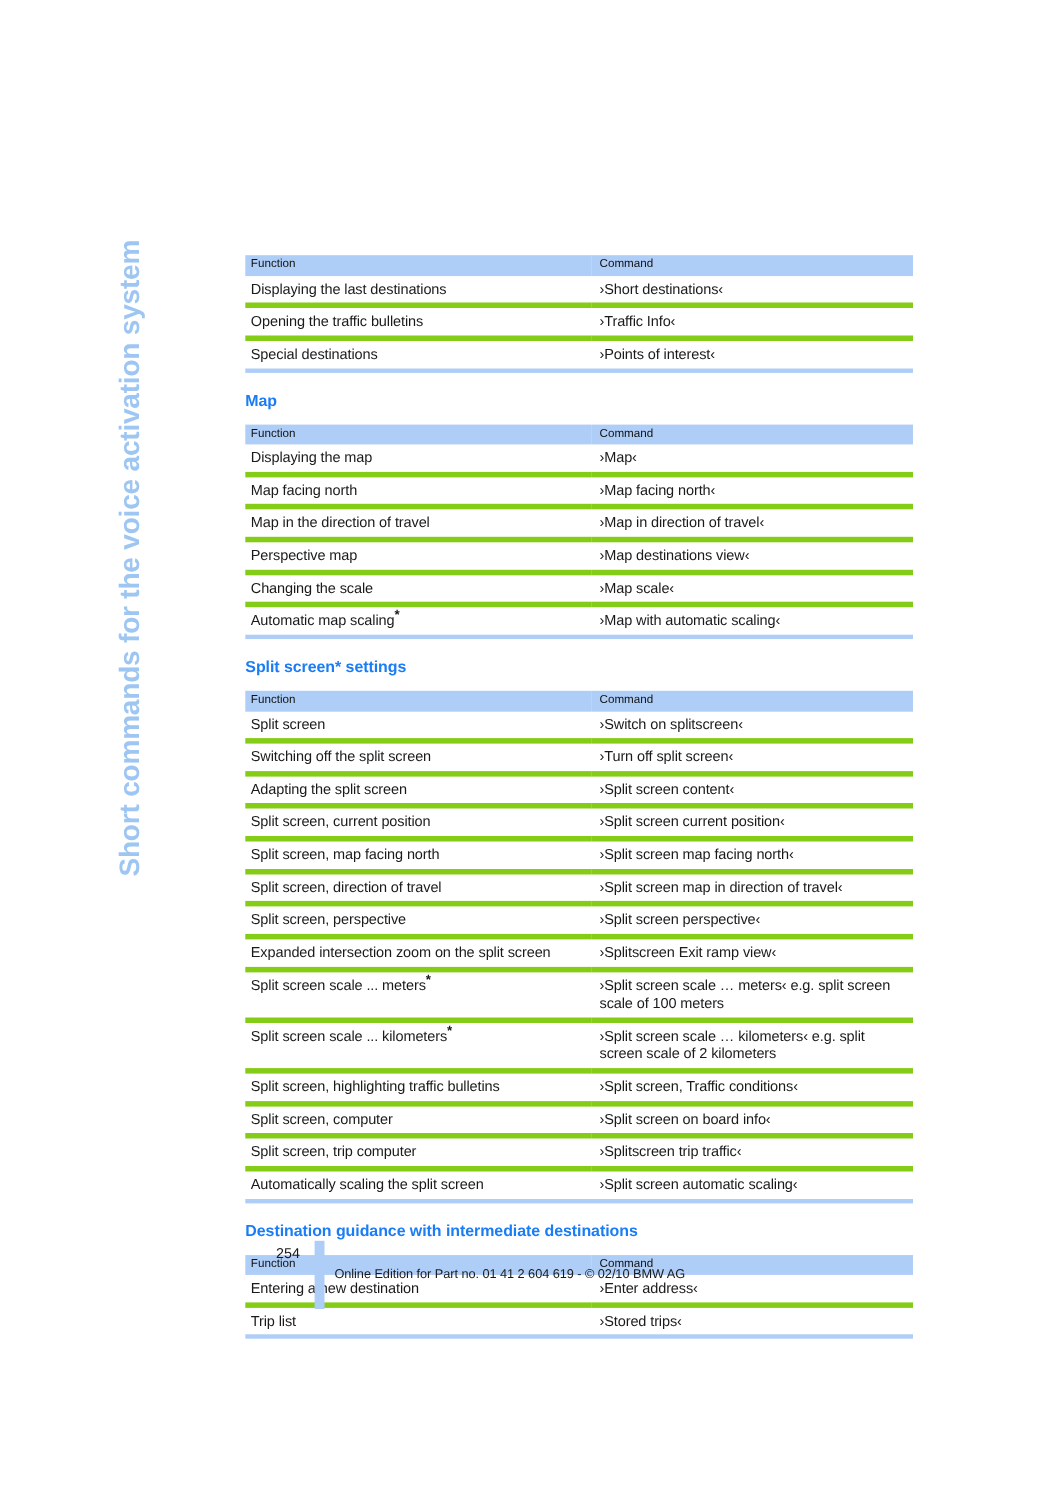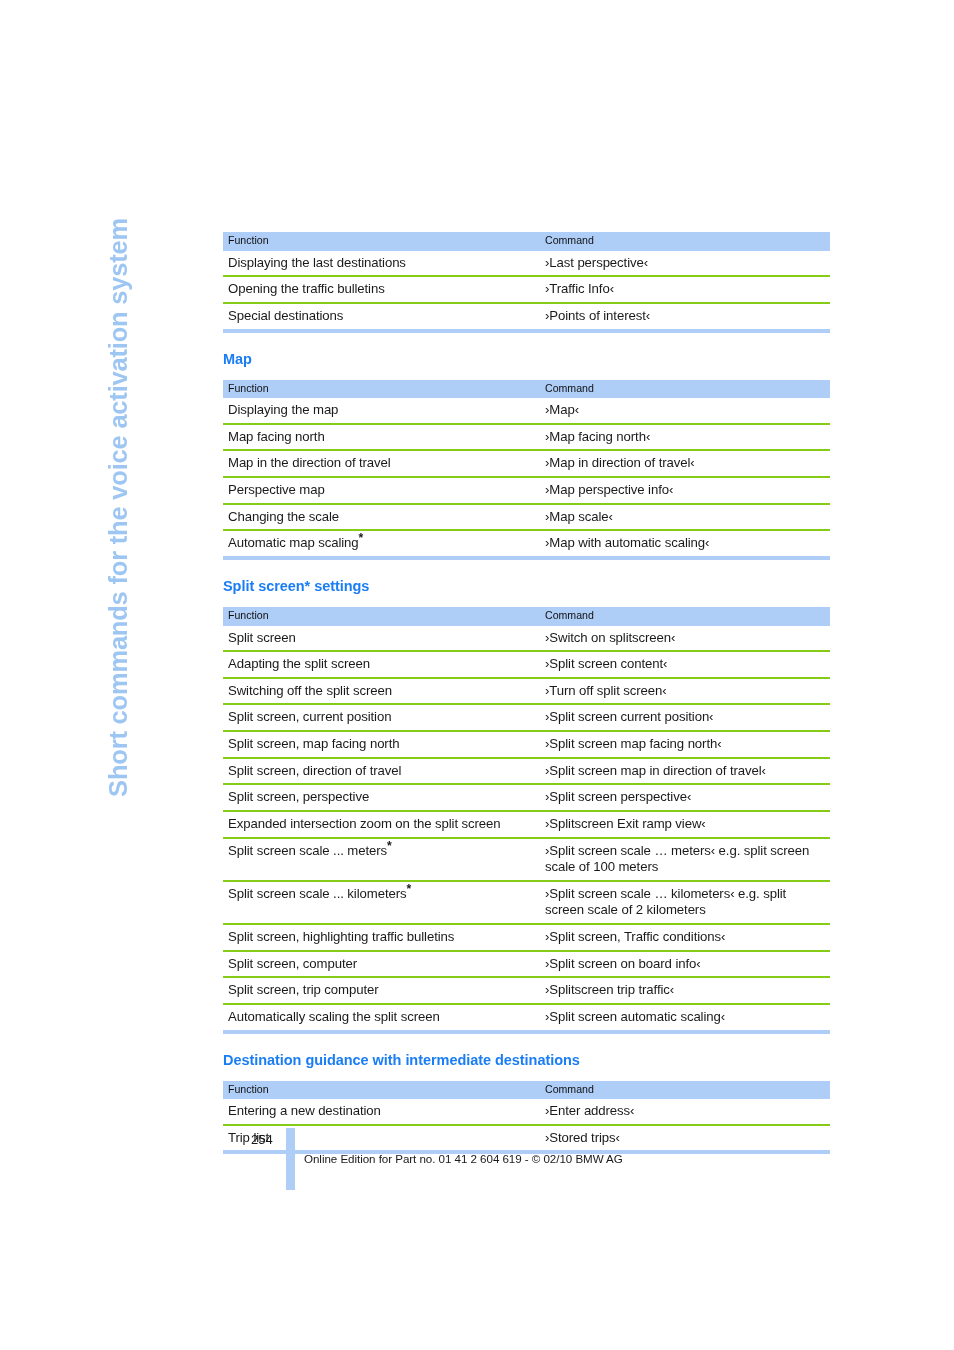--- a/index.html
+++ b/index.html
@@ -75,21 +75,21 @@
     text-align: left;
     padding: 3px 0 4px 5px;
     line-height: 1.1;
     border: none;
   }
   .cmd-table thead th.th-cmd {
     padding-left: 7px;
   }
 
   .cmd-table tbody td {
-    border-top: 2px solid #84cc16;
+    border-top: 5px solid #84cc16;
     padding: 4px 2px 4px 5px;
     vertical-align: top;
     line-height: 1.26;
     letter-spacing: -0.1px;
   }
   .cmd-table tbody tr:first-child td {
     border-top: none;
   }
   .cmd-table tbody td.td-cmd {
     padding-left: 7px;
@@ -165,21 +165,21 @@
       <thead>
         <tr>
           <th>Function</th>
           <th class="th-cmd">Command</th>
         </tr>
       </thead>
       <tbody>
         <tr>
           <td><span>Displaying the last destinations</span></td>
           <td class="td-cmd">
-            <span class="cmdwrap">›Last perspective‹</span>
+            <span class="cmdwrap">›Short destinations‹</span>
           </td>
         </tr>
         <tr>
           <td><span>Opening the traffic bulletins</span></td>
           <td class="td-cmd">
             <span class="cmdwrap">›Traffic Info‹</span>
           </td>
         </tr>
         <tr>
           <td><span>Special destinations</span></td>
@@ -219,21 +219,21 @@
         </tr>
         <tr>
           <td><span>Map in the direction of travel</span></td>
           <td class="td-cmd">
             <span class="cmdwrap">›Map in direction of travel‹</span>
           </td>
         </tr>
         <tr>
           <td><span>Perspective map</span></td>
           <td class="td-cmd">
-            <span class="cmdwrap">›Map perspective info‹</span>
+            <span class="cmdwrap">›Map destinations view‹</span>
           </td>
         </tr>
         <tr>
           <td><span>Changing the scale</span></td>
           <td class="td-cmd">
             <span class="cmdwrap">›Map scale‹</span>
           </td>
         </tr>
         <tr>
           <td><span>Automatic map scaling</span><span class="ast">*</span></td>
@@ -259,29 +259,29 @@
         </tr>
       </thead>
       <tbody>
         <tr>
           <td><span>Split screen</span></td>
           <td class="td-cmd">
             <span class="cmdwrap">›Switch on splitscreen‹</span>
           </td>
         </tr>
         <tr>
+          <td><span>Switching off the split screen</span></td>
+          <td class="td-cmd">
+            <span class="cmdwrap">›Turn off split screen‹</span>
+          </td>
+        </tr>
+        <tr>
           <td><span>Adapting the split screen</span></td>
           <td class="td-cmd">
             <span class="cmdwrap">›Split screen content‹</span>
-          </td>
-        </tr>
-        <tr>
-          <td><span>Switching off the split screen</span></td>
-          <td class="td-cmd">
-            <span class="cmdwrap">›Turn off split screen‹</span>
           </td>
         </tr>
         <tr>
           <td><span>Split screen, current position</span></td>
           <td class="td-cmd">
             <span class="cmdwrap">›Split screen current position‹</span>
           </td>
         </tr>
         <tr>
           <td><span>Split screen, map facing north</span></td>

